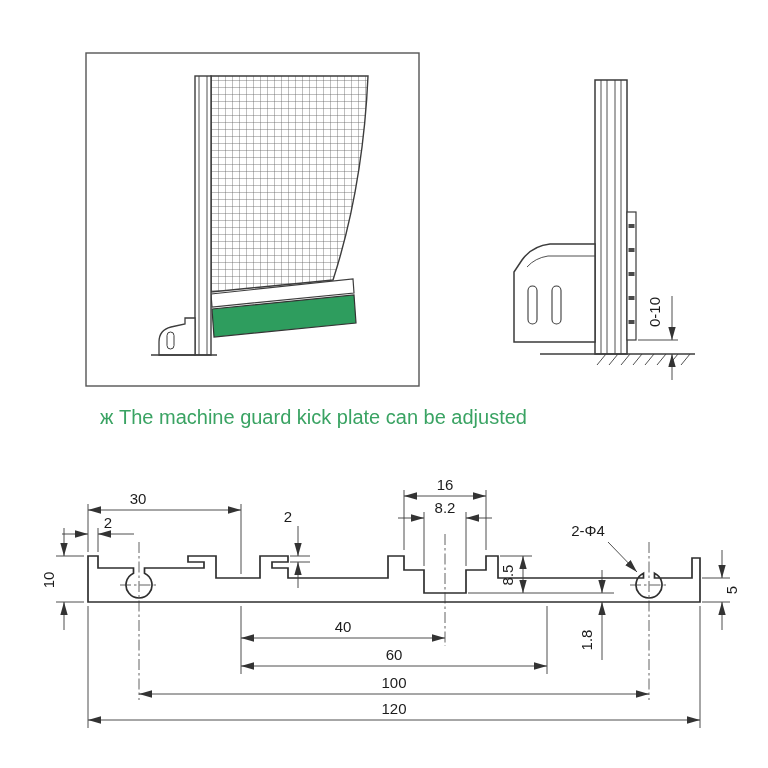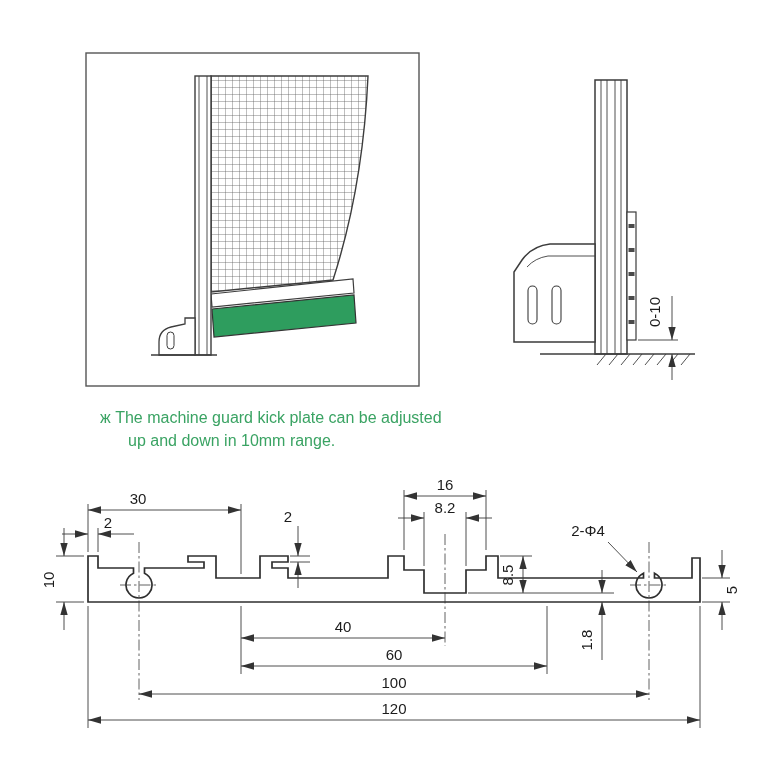--- a/index.html
+++ b/index.html
@@ -1,21 +1,21 @@
 <!DOCTYPE html>
 <html><head>
 <meta charset="utf-8">
 <style>
   html,body{margin:0;padding:0;background:#fff;}
   .page{position:relative;width:768px;height:768px;background:#fff;overflow:hidden;
         font-family:"Liberation Sans",sans-serif;}
   .abs{position:absolute;}
   .pictorial{left:85px;top:52px;width:335px;height:335px;}
   .sideview{left:480px;top:62px;width:240px;height:320px;}
-  .note{left:100px;top:406px;width:600px;color:#3aa363;font-size:16px;line-height:23px;}
+  .note{left:100px;top:406px;width:600px;color:#3aa363;font-size:20px;line-height:23px;}
   .note .indent{padding-left:28px;}
   .section{left:0;top:470px;width:768px;height:298px;}
   svg{display:block;}
   svg text{font-family:"Liberation Sans",sans-serif;font-size:15px;fill:#1c1c1c;stroke:none;}
   .outline{fill:#fff;stroke:#2f2f2f;stroke-width:1.7;stroke-linejoin:miter;}
   .thin{fill:none;stroke:#3d3d3d;stroke-width:0.9;}
   .mid{fill:none;stroke:#3d3d3d;stroke-width:1.3;}
   .dim line{stroke:#3a3a3a;stroke-width:0.9;fill:none;}
   .cl{fill:none;stroke:#3a3a3a;stroke-width:0.8;stroke-dasharray:11 3 2.5 3;}
 </style>
@@ -64,21 +64,20 @@
     <g class="dim">
       <line x1="158" y1="278" x2="198" y2="278"></line>
       <line x1="192" y1="234" x2="192" y2="278" marker-end="url(#arr)"></line>
       <line x1="192" y1="318" x2="192" y2="292" marker-end="url(#arr)"></line>
       <text transform="rotate(-90 180 250)" x="180" y="250" text-anchor="middle">0-10</text>
     </g>
   </svg>
 
   <div class="abs note">
     <div><span>ж</span> <span>The machine guard kick plate can be adjusted</span></div>
-    <div class="indent">up and down in 10mm range.</div>
   </div>
 
   <svg class="abs section" viewBox="0 0 768 298">
 
     <path class="outline" d="
       M 88 132 L 88 86 L 98 86 L 98 98 L 133.5 98 L 133.5 103.2
       A 13 13 0 1 0 144.5 103.2
       L 144.5 98 L 204 98 L 204 92 L 188 92 L 188 86 L 216 86 L 216 108
       L 260 108 L 260 86 L 288 86 L 288 92 L 272 92 L 272 98 L 288 98 L 288 108
       L 388 108 L 388 86 L 404 86 L 404 100 L 424 100 L 424 123 L 466 123 L 466 100 L 486 100 L 486 86 L 498 86 L 498 108

